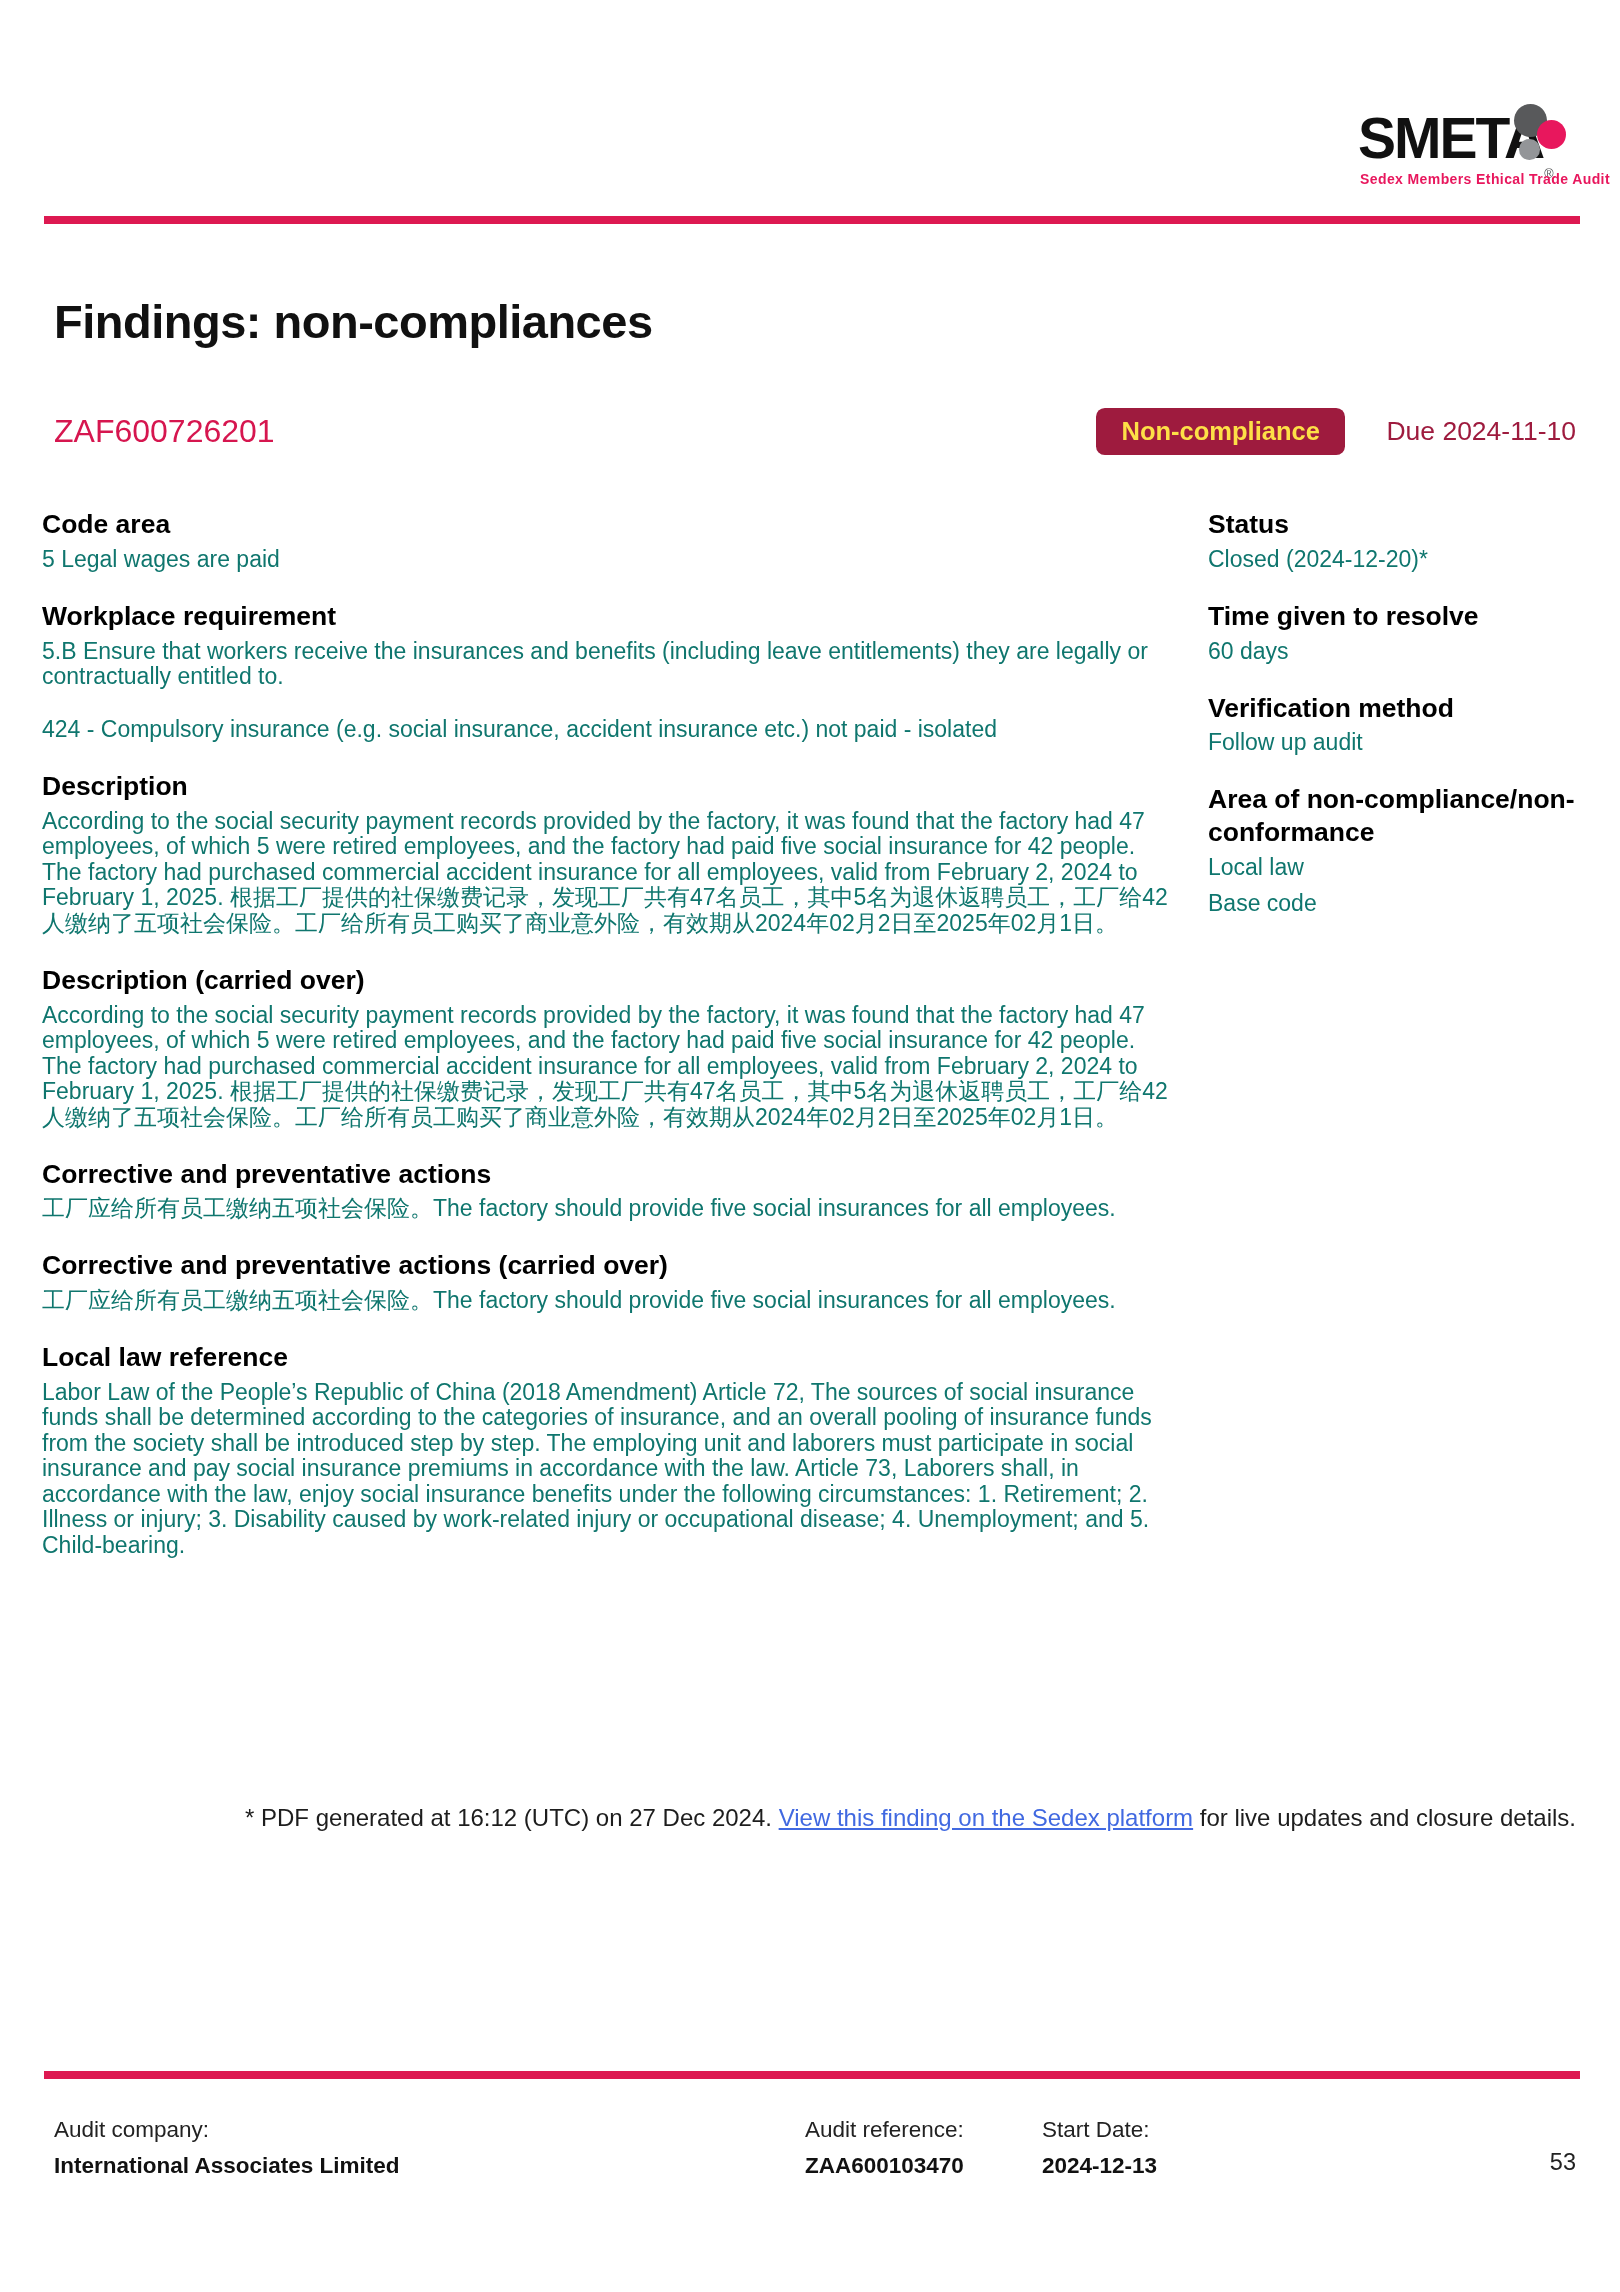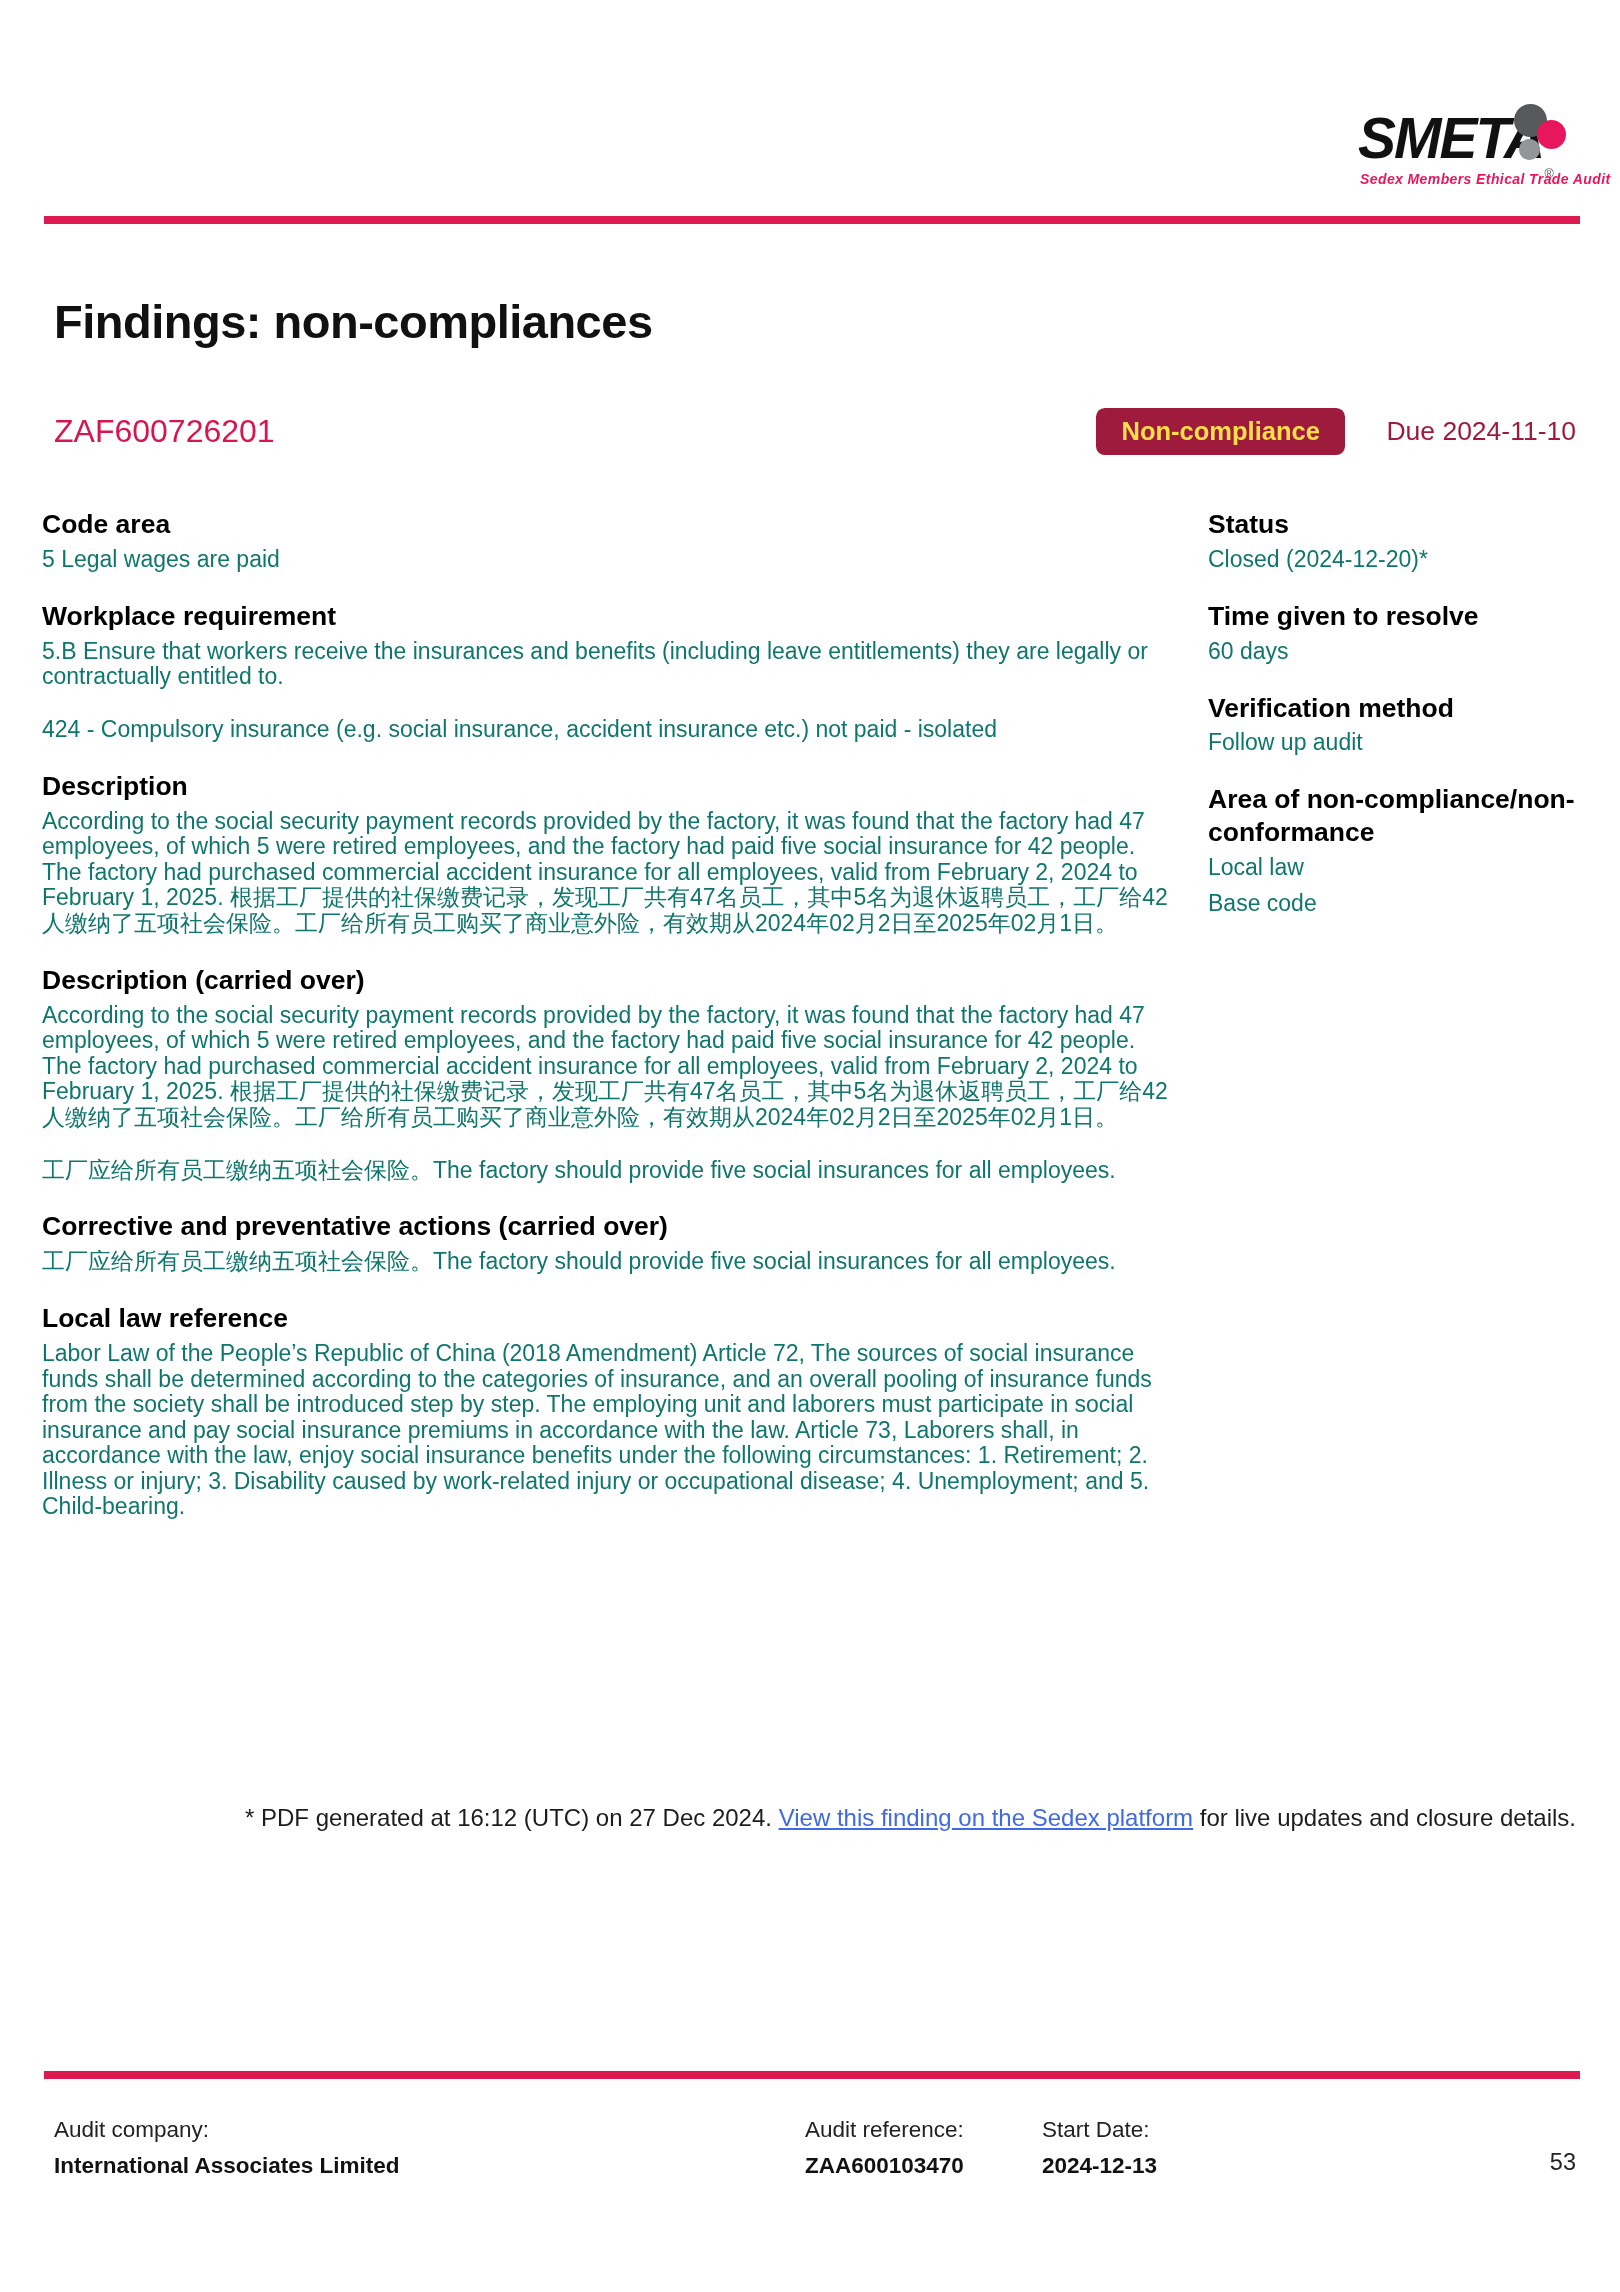--- a/index.html
+++ b/index.html
@@ -11,21 +11,21 @@
     font-family:"Liberation Sans","DejaVu Sans",sans-serif;
     color:#1d1d1d;
     overflow:hidden;
   }
 
   
   .header {
     position:absolute; top:110px; right:39px;
     display:flex; align-items:flex-start;
   }
-  .logo { position:relative; width:223px; height:98px;font-style:italic; }
+  .logo { position:relative; width:223px; height:98px; }
   .logo-word {
     position:absolute; left:0; top:0;
     font-size:57px; font-weight:700; letter-spacing:-2px; color:#111111;
     line-height:1;
   }
   .logo-dots { position:absolute; right:13.7px; top:-5.9px; width:59px; height:78px; }
   .dot { position:absolute; border-radius:50%; }
   .dot-big   { width:33px; height:33px; background:#58595b; left:5.9px;  top:0; }
   .dot-pink  { width:29px; height:29px; background:#e8175d; left:29px; top:15.7px; }
   .dot-small { width:20.6px; height:20.6px; background:#939598; left:10.8px; top:35px; }
@@ -146,20 +146,21 @@
       </div>
       <div class="section">
         <h3>Description</h3>
         <p>According to the social security payment records provided by the factory, it was found that the factory had 47 employees, of which 5 were retired employees, and the factory had paid five social insurance for 42 people. The factory had purchased commercial accident insurance for all employees, valid from February 2, 2024 to February 1, 2025. 根据工厂提供的社保缴费记录，发现工厂共有47名员工，其中5名为退休返聘员工，工厂给42人缴纳了五项社会保险。工厂给所有员工购买了商业意外险，有效期从2024年02月2日至2025年02月1日。</p>
       </div>
       <div class="section">
         <h3>Description (carried over)</h3>
         <p>According to the social security payment records provided by the factory, it was found that the factory had 47 employees, of which 5 were retired employees, and the factory had paid five social insurance for 42 people. The factory had purchased commercial accident insurance for all employees, valid from February 2, 2024 to February 1, 2025. 根据工厂提供的社保缴费记录，发现工厂共有47名员工，其中5名为退休返聘员工，工厂给42人缴纳了五项社会保险。工厂给所有员工购买了商业意外险，有效期从2024年02月2日至2025年02月1日。</p>
       </div>
       <div class="section">
+        <h3>Corrective and preventative actions</h3>
         <p>工厂应给所有员工缴纳五项社会保险。The factory should provide five social insurances for all employees.</p>
       </div>
       <div class="section">
         <h3>Corrective and preventative actions (carried over)</h3>
         <p>工厂应给所有员工缴纳五项社会保险。The factory should provide five social insurances for all employees.</p>
       </div>
       <div class="section">
         <h3>Local law reference</h3>
         <p>Labor Law of the People’s Republic of China (2018 Amendment) Article 72, The sources of social insurance funds shall be determined according to the categories of insurance, and an overall pooling of insurance funds from the society shall be introduced step by step. The employing unit and laborers must participate in social insurance and pay social insurance premiums in accordance with the law. Article 73, Laborers shall, in accordance with the law, enjoy social insurance benefits under the following circumstances: 1. Retirement; 2. Illness or injury; 3. Disability caused by work-related injury or occupational disease; 4. Unemployment; and 5. Child-bearing.</p>
       </div>

